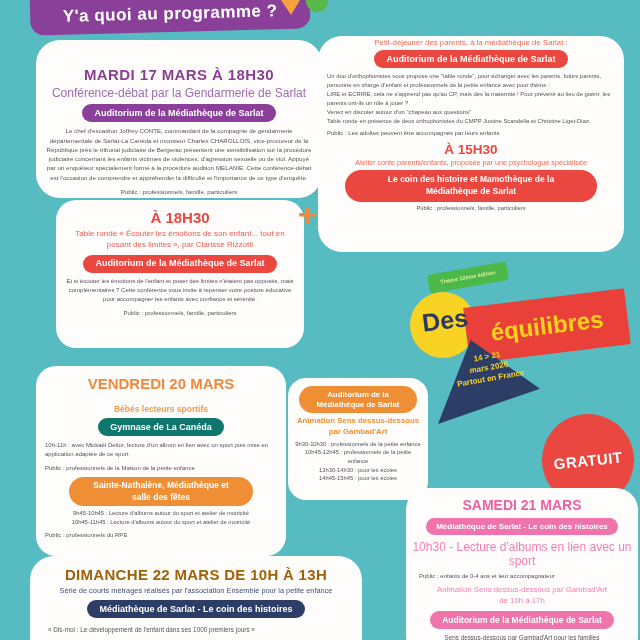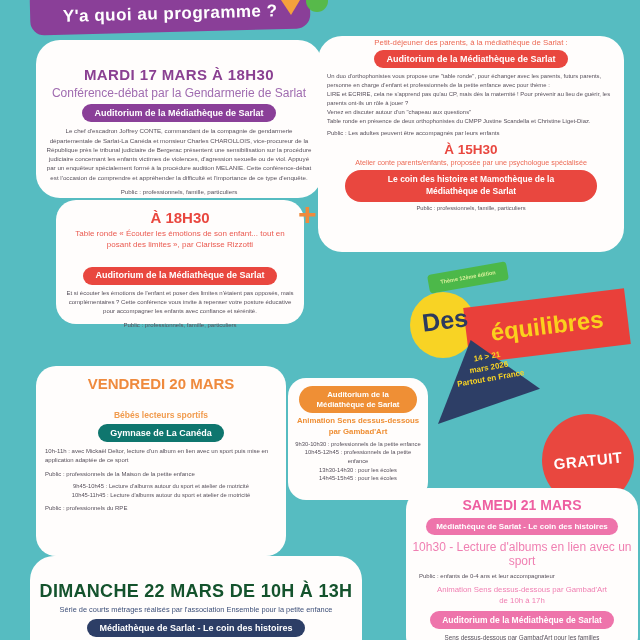--- a/index.html
+++ b/index.html
@@ -18,23 +18,23 @@
 
   
   #card-mardi { left:36px; top:40px; width:286px; height:158px; }
   #card-mardi .title { margin-top:26px; color:#8a4092; font-weight:bold; font-size:15px; letter-spacing:.4px; }
   #card-mardi .subtitle { margin-top:3px; color:#a06cb0; font-size:12px; }
   #card-mardi .pill { background:#8a3f98; font-size:9px; margin-top:4px; }
   #card-mardi .body { width:266px; margin:4px auto 0; font-size:6.2px; }
   #card-mardi .public { margin-top:5px; font-size:6.2px; }
 
   
-  #card-1830 { left:56px; top:200px; width:248px; height:124px; border-radius:20px; }
+  #card-1830 { left:56px; top:200px; width:248px; height:148px; border-radius:20px; }
   #card-1830 .title { margin-top:9px; color:#e9473f; font-weight:bold; font-size:15px; }
-  #card-1830 .subtitle { margin:3px auto 12px; width:220px; color:#ea5a50; font-size:8px; line-height:1.35; }
+  #card-1830 .subtitle { margin:3px auto 0; width:220px; color:#ea5a50; font-size:8px; line-height:1.35; }
   #card-1830 .pill { background:#e9473f; font-size:9px; margin-top:4px; }
   #card-1830 .body { width:232px; margin:4px auto 0; font-size:6px; }
   #card-1830 .public { margin-top:5px; font-size:6px; }
 
   .plus { position:absolute; color:#ef8a3d; font-weight:bold; }
   #plus-1 { left:298px; top:196px; font-size:32px; }
   #plus-2 { left:252px; top:436px; font-size:28px; }
 
   
   #card-mercredi { left:318px; top:36px; width:306px; height:216px; }
@@ -60,31 +60,31 @@
 
   
   #card-gambad { left:288px; top:378px; width:140px; height:122px; border-radius:18px; }
   #card-gambad .pill { border-radius:16px; background:#ef8f35; font-size:7.8px; width:118px; padding:4px 6px; margin-top:8px; }
   #card-gambad .gtitle { margin:3px auto 0; width:126px; color:#ef8f35; font-weight:bold; font-size:7.8px; line-height:1.3; }
   #card-gambad .sched { margin:3px auto 0; width:126px; font-size:5.8px; }
 
   
   #card-vendredi { left:36px; top:366px; width:250px; height:190px; border-radius:20px; }
   #card-vendredi .title { margin-top:9px; color:#ef8a3d; font-weight:bold; font-size:15px; }
-  #card-vendredi .subtitle { margin-top:18px; color:#f19b4e; font-size:8.5px; font-weight:bold; }
+  #card-vendredi .subtitle { margin-top:12px; color:#f19b4e; font-size:8.5px; font-weight:bold; }
   #card-vendredi .pill { background:#0f766e; font-size:9px; margin-top:4px; }
   #card-vendredi .body1 { width:232px; margin:5px auto 0; font-size:6px; text-align:left; }
   #card-vendredi .public1 { width:232px; margin:5px auto 0; font-size:6px; text-align:left; }
   #card-vendredi .pill2 { display:inline-block; background:#ef8f35; color:#fff; font-weight:bold; border-radius:16px; padding:3px 14px; font-size:8.5px; width:184px; line-height:1.35; margin-top:4px; }
   #card-vendredi .sched { width:236px; margin:3px auto 0; font-size:5.8px; }
   #card-vendredi .public2 { width:232px; margin:4px auto 0; font-size:6px; text-align:left; }
 
   
   #card-dimanche { left:30px; top:556px; width:332px; height:110px; }
-  #card-dimanche .title { margin-top:25px; color:#14532d; font-weight:bold; font-size:18px; letter-spacing:.3px; }
+  #card-dimanche .title { margin-top:10px; color:#a16207; font-weight:bold; font-size:15px; letter-spacing:.3px; }
   #card-dimanche .subtitle { margin-top:3px; color:#3d4f78; font-size:7.4px; }
   #card-dimanche .pill { background:#2d3e66; font-size:9px; margin-top:5px; }
   #card-dimanche .quote { margin-top:7px; font-size:6.4px; text-align:left; padding-left:18px; }
 
   
   #card-samedi { left:406px; top:488px; width:232px; height:170px; border-radius:22px; }
   #card-samedi .title { margin-top:9px; color:#ee5fa1; font-weight:bold; font-size:14px; }
   #card-samedi .pill { background:#ee74ab; font-size:8px; margin-top:5px; padding:3.5px 10px; }
   #card-samedi .line1 { margin-top:5px; color:#f07fb2; font-size:12px; }
   #card-samedi .public1 { width:206px; margin:4px auto 0; font-size:6px; text-align:left; }
@@ -158,20 +158,21 @@
   </div>
 
   <div class="plus" id="plus-2">+</div>
 
   <div class="card" id="card-vendredi">
     <div class="title">VENDREDI 20 MARS</div>
     <div class="subtitle">Bébés lecteurs sportifs</div>
     <div><span class="pill">Gymnase de La Canéda</span></div>
     <div class="body1 tiny">10h-11h : avec Mickaël Deltor, lecture d'un album en lien avec un sport puis mise en application adaptée de ce sport</div>
     <div class="public1 tiny">Public : professionnels de la Maison de la petite enfance</div>
+    <div><span class="pill2">Sainte-Nathalène, Médiathèque et salle des fêtes</span></div>
     <div class="sched tiny pre">9h45-10h45 : Lecture d'albums autour du sport et atelier de motricité
 10h45-11h45 : Lecture d'albums autour du sport et atelier de motricité</div>
     <div class="public2 tiny">Public : professionnels du RPE</div>
   </div>
 
   <div class="card" id="card-dimanche">
     <div class="title">DIMANCHE 22 MARS DE 10H À 13H</div>
     <div class="subtitle">Série de courts métrages réalisés par l'association Ensemble pour la petite enfance</div>
     <div><span class="pill">Médiathèque de Sarlat - Le coin des histoires</span></div>
     <div class="quote tiny">« Dis-moi : Le développement de l'enfant dans ses 1000 premiers jours »</div>

